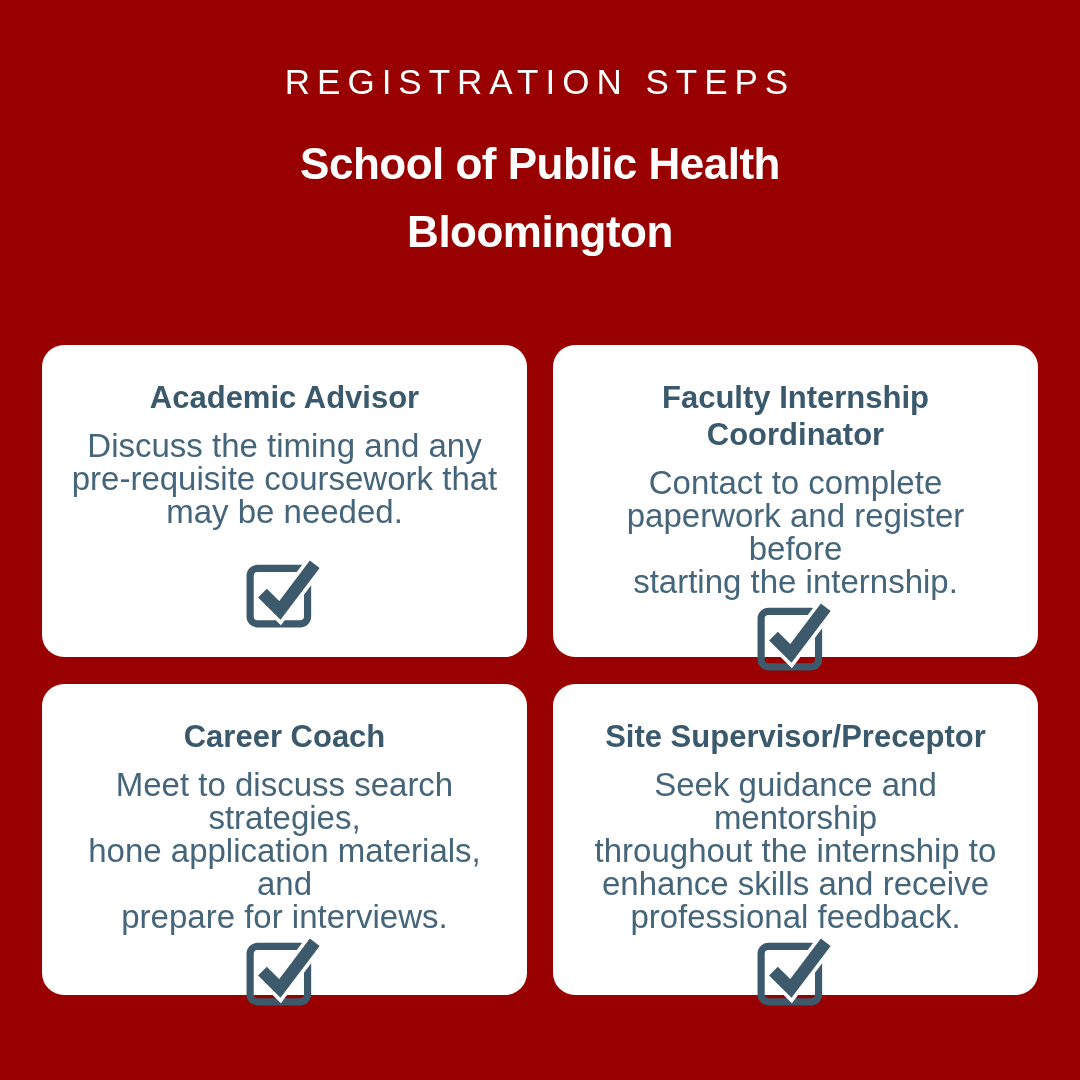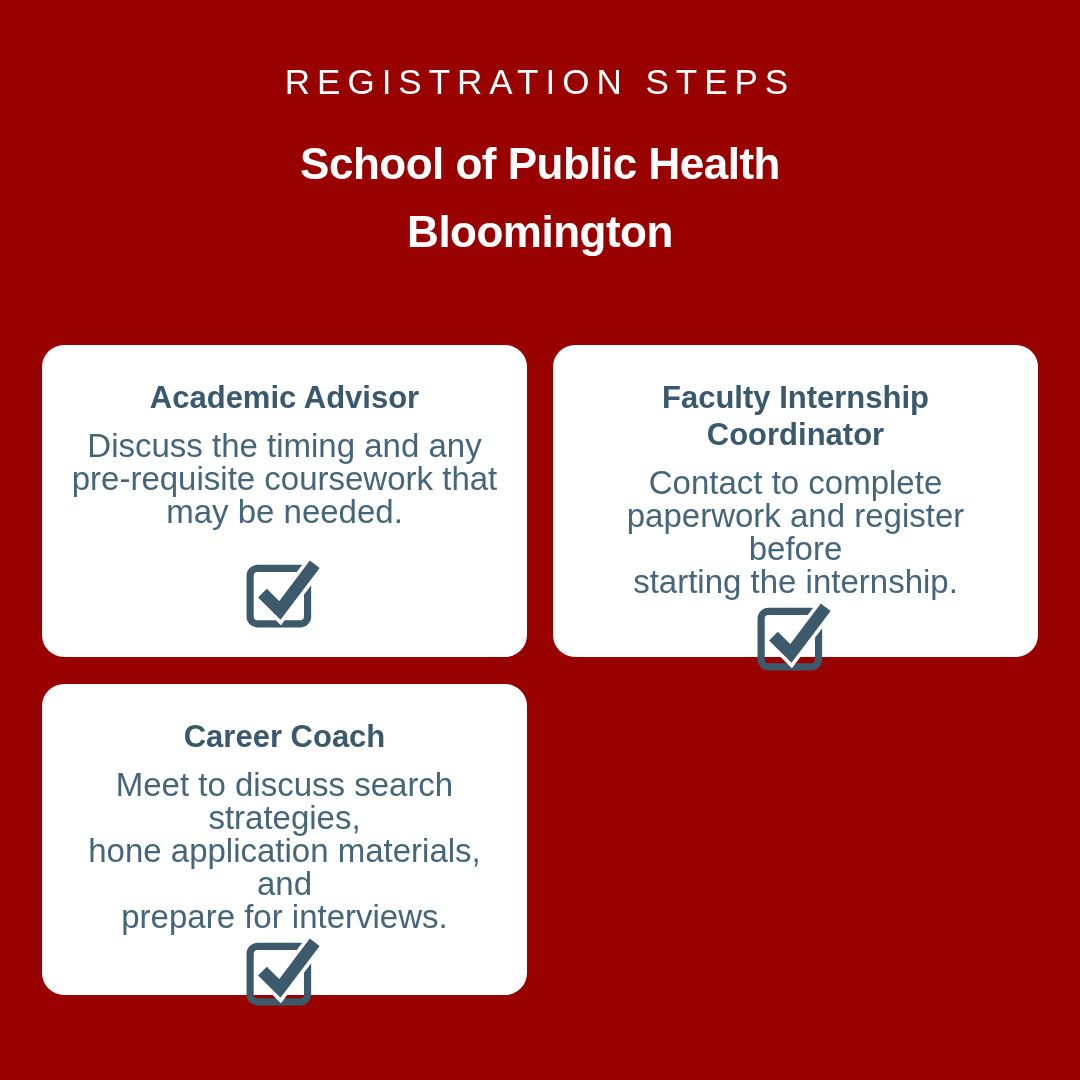--- a/index.html
+++ b/index.html
@@ -132,14 +132,28 @@
 prepare for interviews.</p>
     <span class="card-icon">
       <svg width="80" height="74" viewBox="0 0 78 72">
         <rect class="icon-box" x="5" y="13" width="56" height="54" rx="7" stroke-width="7"></rect>
         <path class="icon-gap" d="M17 37 L34 54 L68 9" stroke-width="19"></path>
         <path class="icon-check" d="M17 37 L34 54 L68 9" stroke-width="12"></path>
       </svg>
     </span>
   </section>
 
+  <section class="card">
+    <h2 class="card-title">Site Supervisor/Preceptor</h2>
+    <p class="card-desc">Seek guidance and mentorship
+throughout the internship to
+enhance skills and receive
+professional feedback.</p>
+    <span class="card-icon">
+      <svg width="80" height="74" viewBox="0 0 78 72">
+        <rect class="icon-box" x="5" y="13" width="56" height="54" rx="7" stroke-width="7"></rect>
+        <path class="icon-gap" d="M17 37 L34 54 L68 9" stroke-width="19"></path>
+        <path class="icon-check" d="M17 37 L34 54 L68 9" stroke-width="12"></path>
+      </svg>
+    </span>
+  </section>
 
 </main>
 
 </body></html>

